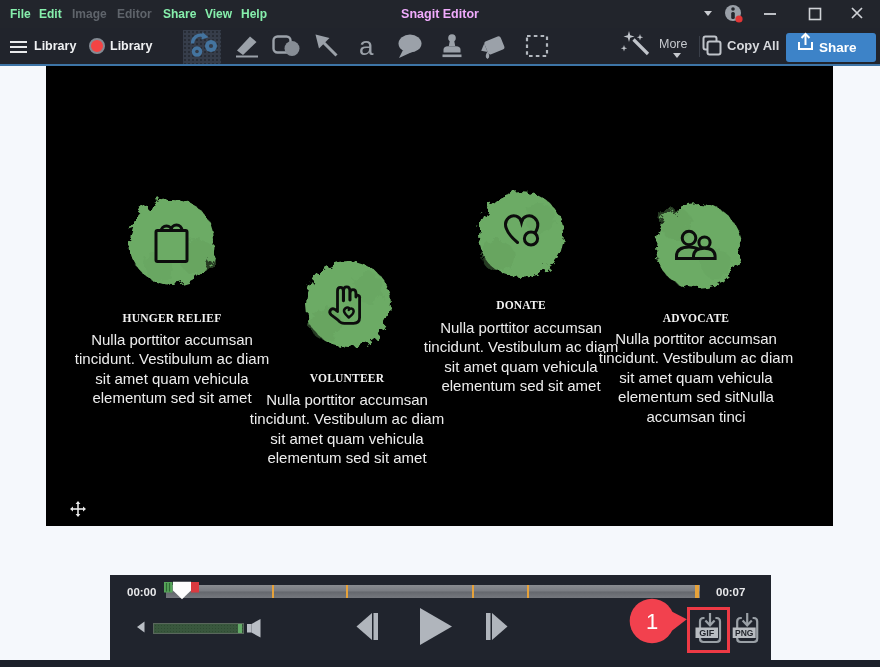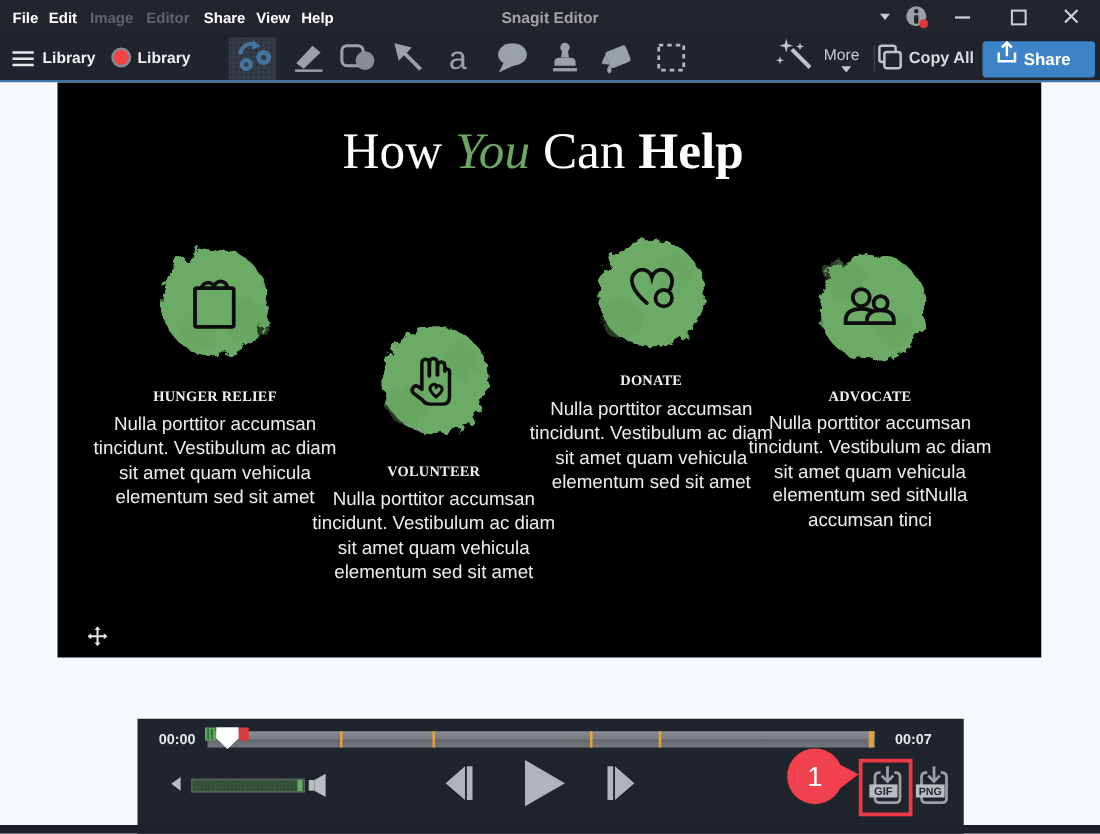--- a/index.html
+++ b/index.html
@@ -3,24 +3,24 @@
 <meta charset="utf-8">
 <style>
   * { margin:0; padding:0; box-sizing:border-box; }
   html,body { width:880px; height:667px; overflow:hidden; background:#f5f8fc;
     font-family:"Liberation Sans", sans-serif; }
   #app { position:relative; width:880px; height:667px; }
   .abs { position:absolute; }
 
   
   #titlebar { position:absolute; left:0; top:0; width:880px; height:28px; background:#22252c; }
-  .menu { position:absolute; top:0; height:28px; line-height:28px; font-size:12px; font-weight:700; color:#ffffff; }
+  .menu { position:absolute; top:0; height:28px; line-height:28px; font-size:12px; font-weight:700; color:#86efac; }
   .menu.dim { color:#5f646b; }
   #apptitle { position:absolute; top:0; left:0; width:880px; text-align:center; height:28px; line-height:28px;
-     font-size:12.5px; font-weight:700; color:#a3a3a3; }
+     font-size:12.5px; font-weight:700; color:#f0abfc; }
   #account { position:absolute; top:0; left:611px; height:28px; line-height:28px; font-size:11px; color:#c9ccd1; }
 
   
   #toolbar { position:absolute; left:0; top:28px; width:880px; height:36px; background:#21242c; }
   #hamb { position:absolute; left:10px; top:13px; width:17px; }
   #hamb div { height:2px; background:#e8e9eb; margin-bottom:3px; }
   .tb-label { position:absolute; top:0; height:36px; line-height:36px; font-size:12.5px; font-weight:700; color:#f0f1f3; }
   #capdot { position:absolute; left:89px; top:10px; width:16px; height:16px; border-radius:50%;
      background:#f34444; border:2px solid #848a93; }
   #seltile { position:absolute; left:183px; top:2px; width:38px; height:34px; background:#363d4a;
@@ -215,21 +215,20 @@
           <circle cx="485" cy="172.5" r="6.6" fill="#6cab65"></circle>
         </g>
 
         <g stroke="#0c0c0c" stroke-width="3" fill="none">
           <circle cx="643" cy="172" r="6.8"></circle>
           <path d="M630.5 192.5 v-2 q0 -9.5 12.5 -9.5 q12.5 0 12.5 9.5 v2 z"></path>
           <circle cx="658.5" cy="176.5" r="5.6" fill="#6cab65"></circle>
           <path d="M647.5 192.5 v-1.8 q0 -8.5 10.8 -8.5 q10.8 0 10.8 8.5 v1.8 z" fill="#6cab65"></path>
         </g>
       </svg>
-      <div id="slidetitle">How <span class="you">You</span> Can <b>Help</b></div>
       <div class="col-h" style="left:26px;  top:246px;">HUNGER RELIEF</div>
       <div class="col-h" style="left:201px; top:306px;">VOLUNTEER</div>
       <div class="col-h" style="left:375px; top:233px;">DONATE</div>
       <div class="col-h" style="left:550px; top:246px;">ADVOCATE</div>
       <div class="col-t" style="left:26px;  top:264px;">Nulla porttitor accumsan<br>tincidunt. Vestibulum ac diam<br>sit amet quam vehicula<br>elementum sed sit amet</div>
       <div class="col-t" style="left:201px; top:324px;">Nulla porttitor accumsan<br>tincidunt. Vestibulum ac diam<br>sit amet quam vehicula<br>elementum sed sit amet</div>
       <div class="col-t" style="left:375px; top:252px;">Nulla porttitor accumsan<br>tincidunt. Vestibulum ac diam<br>sit amet quam vehicula<br>elementum sed sit amet</div>
       <div class="col-t" style="left:550px; top:263px;">Nulla porttitor accumsan<br>tincidunt. Vestibulum ac diam<br>sit amet quam vehicula<br>elementum sed sitNulla<br>accumsan tinci</div>
       <svg class="abs" style="left:24px;top:435px" width="16" height="16" viewBox="0 0 16 16">
         <g stroke="#e8e8e8" stroke-width="1.6">

